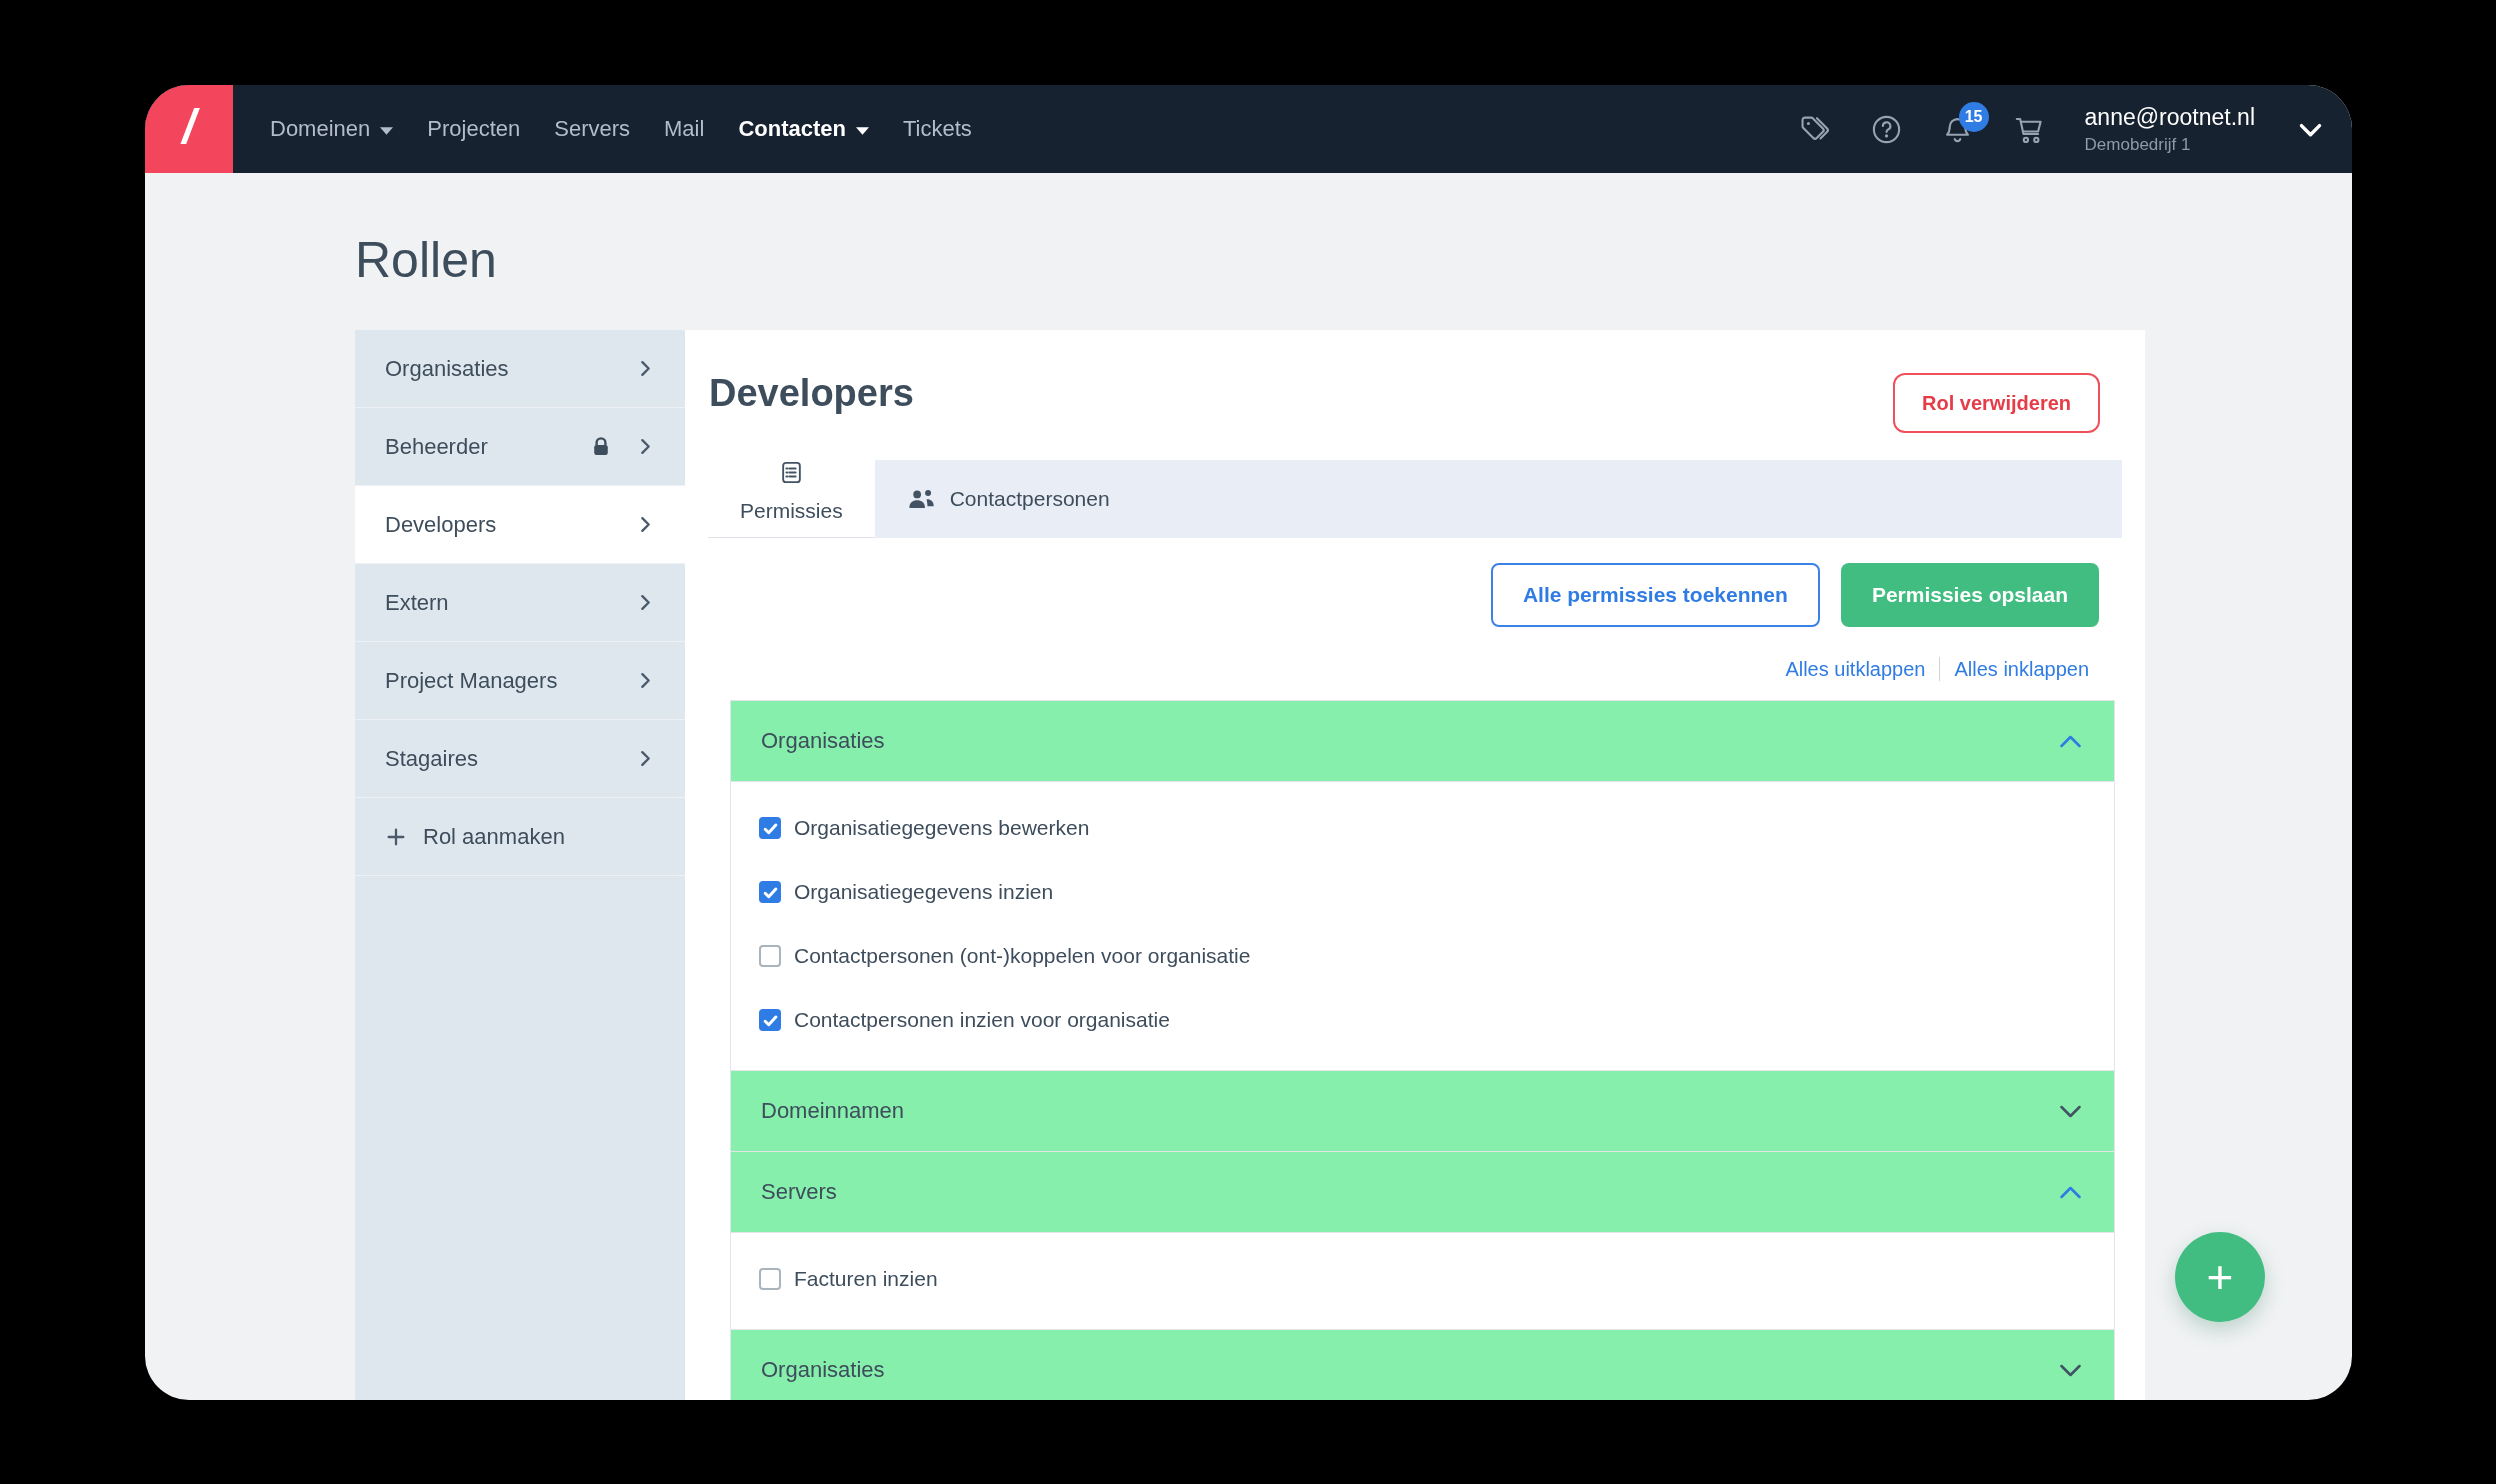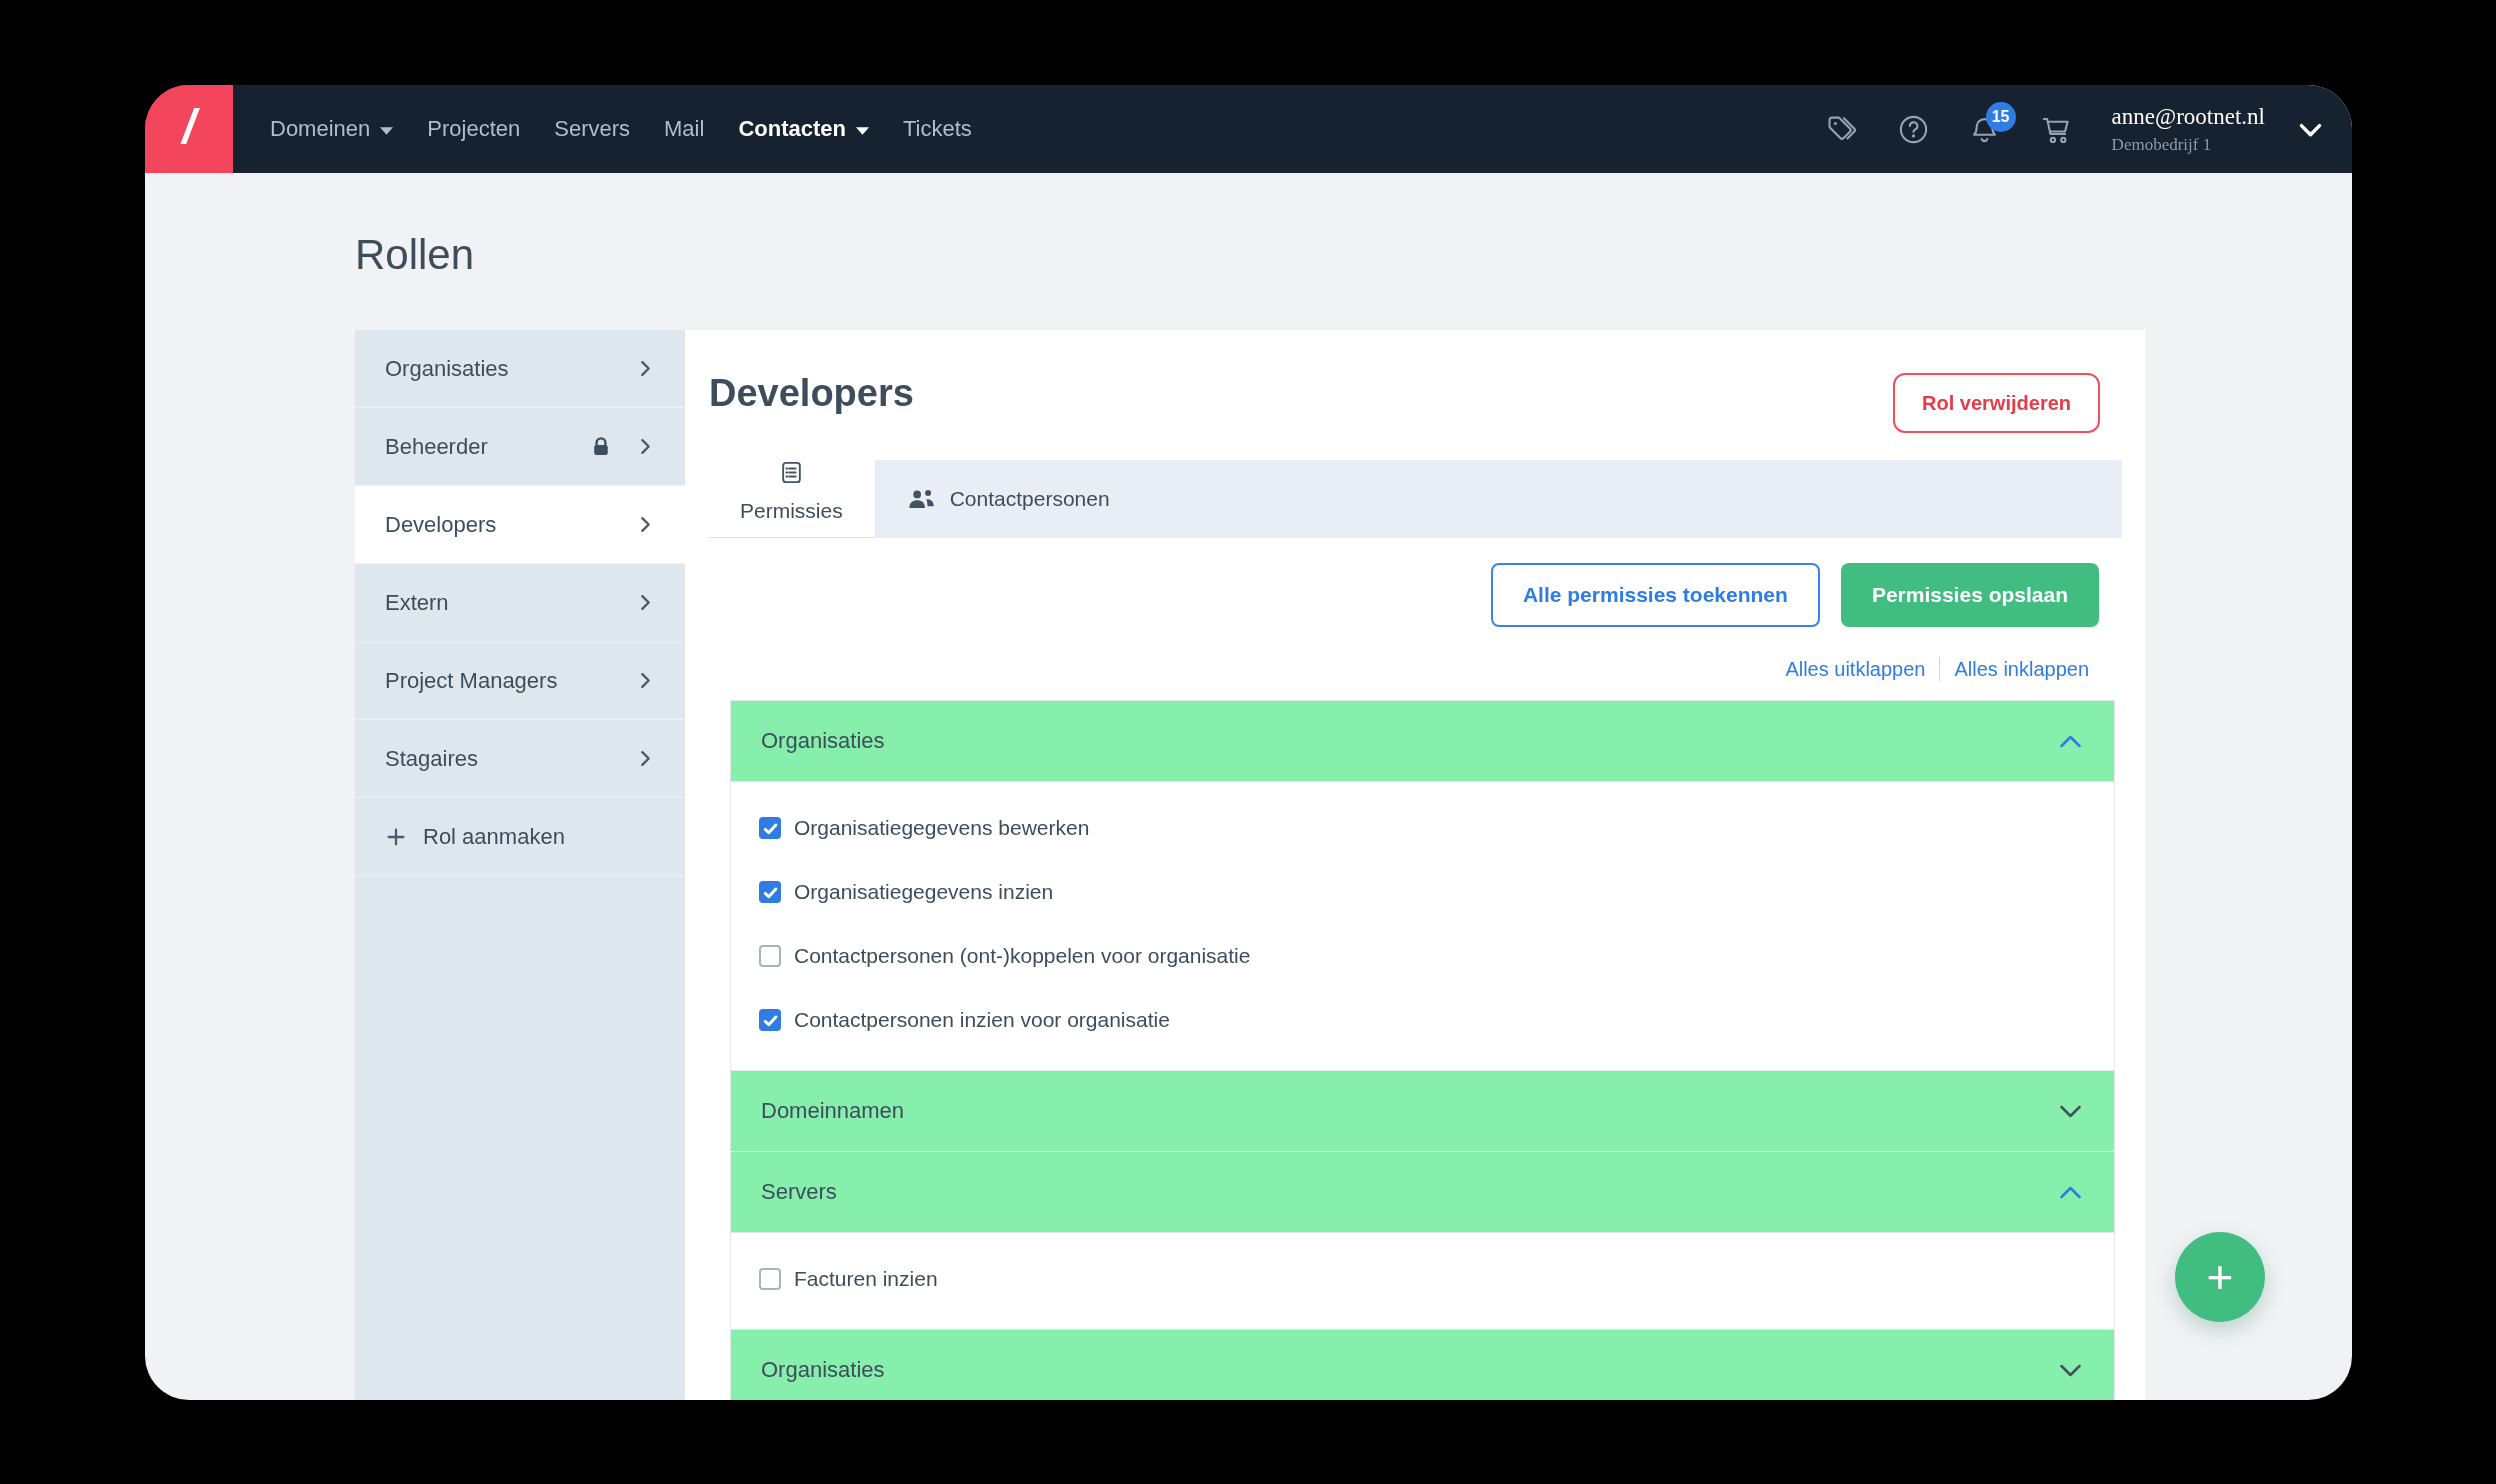--- a/index.html
+++ b/index.html
@@ -40,27 +40,27 @@
   }
   .nav-item.active{color:#fff;font-weight:700;}
   .nav-item .caret{display:flex;align-items:center;margin-top:3px;}
   .nav-right{margin-left:auto;display:flex;align-items:center;gap:40px;padding-right:26px;}
   .nav-icon-btn{position:relative;color:#96a3b1;display:flex;align-items:center;cursor:pointer;}
   .badge{
     position:absolute;top:-12px;right:-16px;min-width:30px;height:30px;border-radius:15px;
     background:var(--accent-blue);color:#fff;font-size:16px;font-weight:700;
     display:flex;align-items:center;justify-content:center;padding:0 4px;
   }
-  .user-menu{display:flex;align-items:center;gap:16px;cursor:pointer;font-family:Liberation Serif, serif;}
+  .user-menu{display:flex;align-items:center;gap:26px;cursor:pointer;}
   .user-block{text-align:left;line-height:1.25;}
   .user-email{color:#fff;font-size:23px;}
   .user-company{color:#8d9aa8;font-size:17px;margin-top:3px;}
   .user-chevron{color:#fff;display:flex;align-items:center;margin-left:14px;}
   
-  .page-title{position:absolute;left:210px;top:146px;font-size:42px;font-weight:500;color:var(--text-dark);}
+  .page-title{position:absolute;left:210px;top:146px;font-size:50px;font-weight:500;color:var(--text-dark);}
   
   .sidebar{position:absolute;left:210px;top:245px;width:330px;height:1070px;background:var(--sidebar-bg);}
   .side-item{
     height:78px;display:flex;align-items:center;padding:0 30px;
     font-size:22px;color:var(--text-dark);border-bottom:1px solid #edf1f5;cursor:pointer;
   }
   .side-item.selected{background:#fff;}
   .side-item .grow{flex:1;}
   .side-item .icons{display:flex;align-items:center;gap:24px;color:var(--text-dark);}
   .side-item .chev{display:flex;align-items:center;color:#4a5a6a;}

